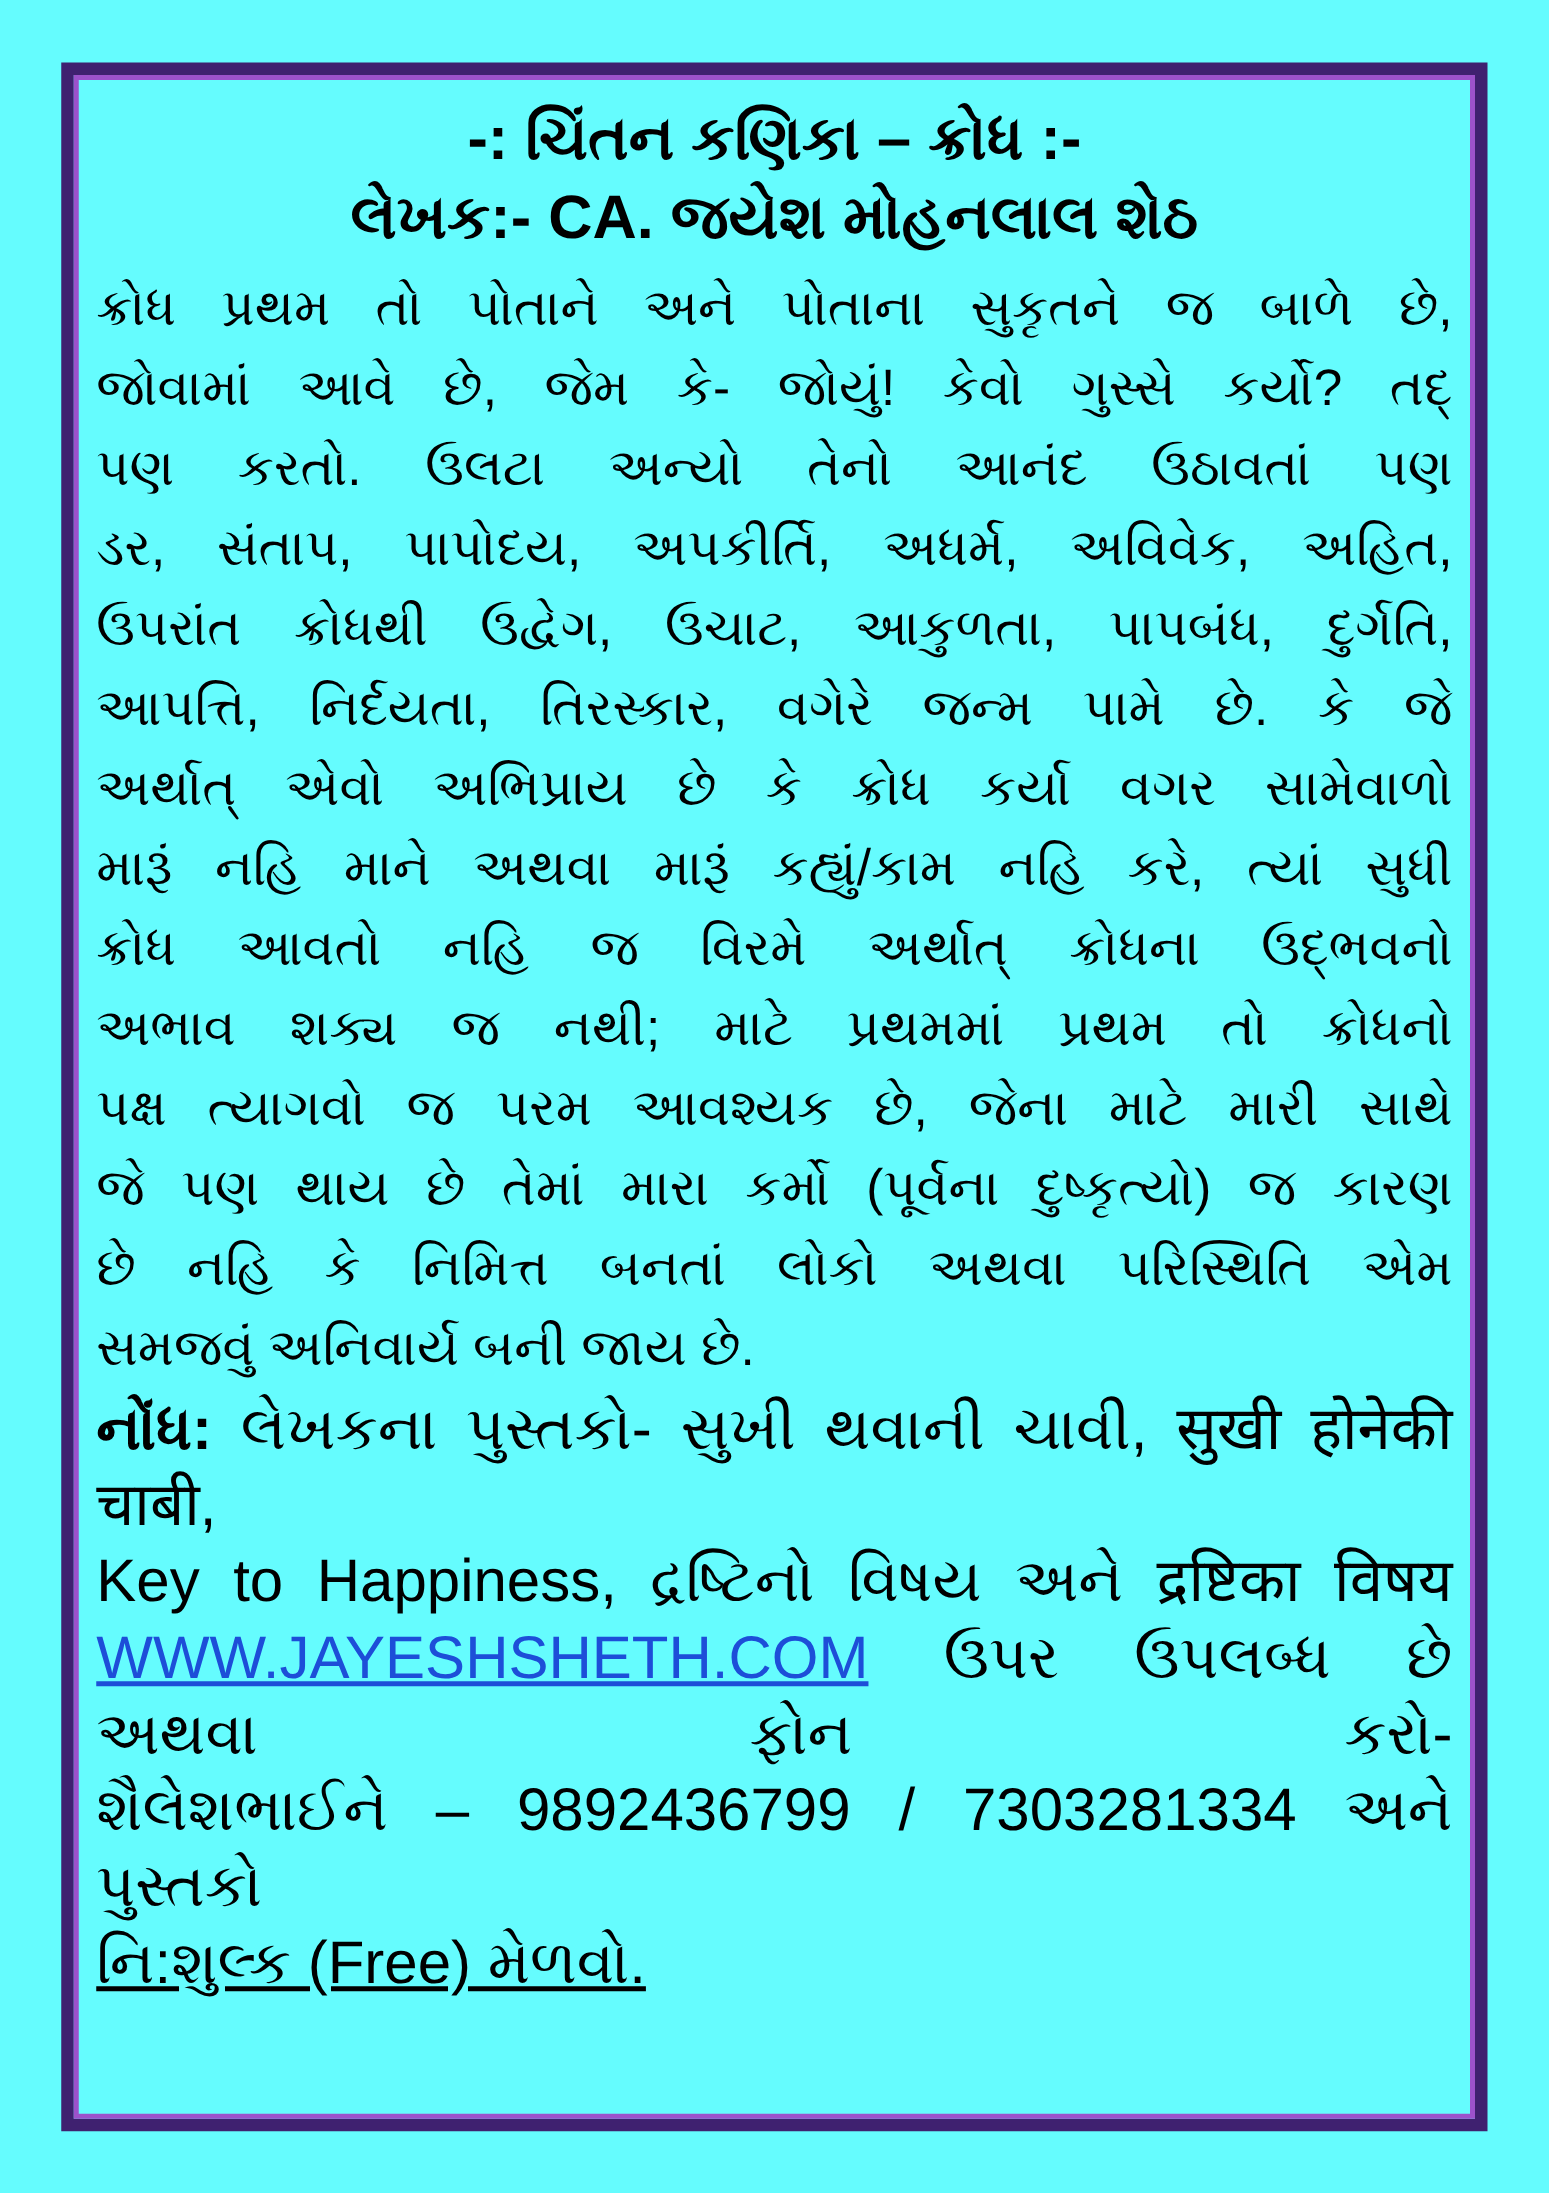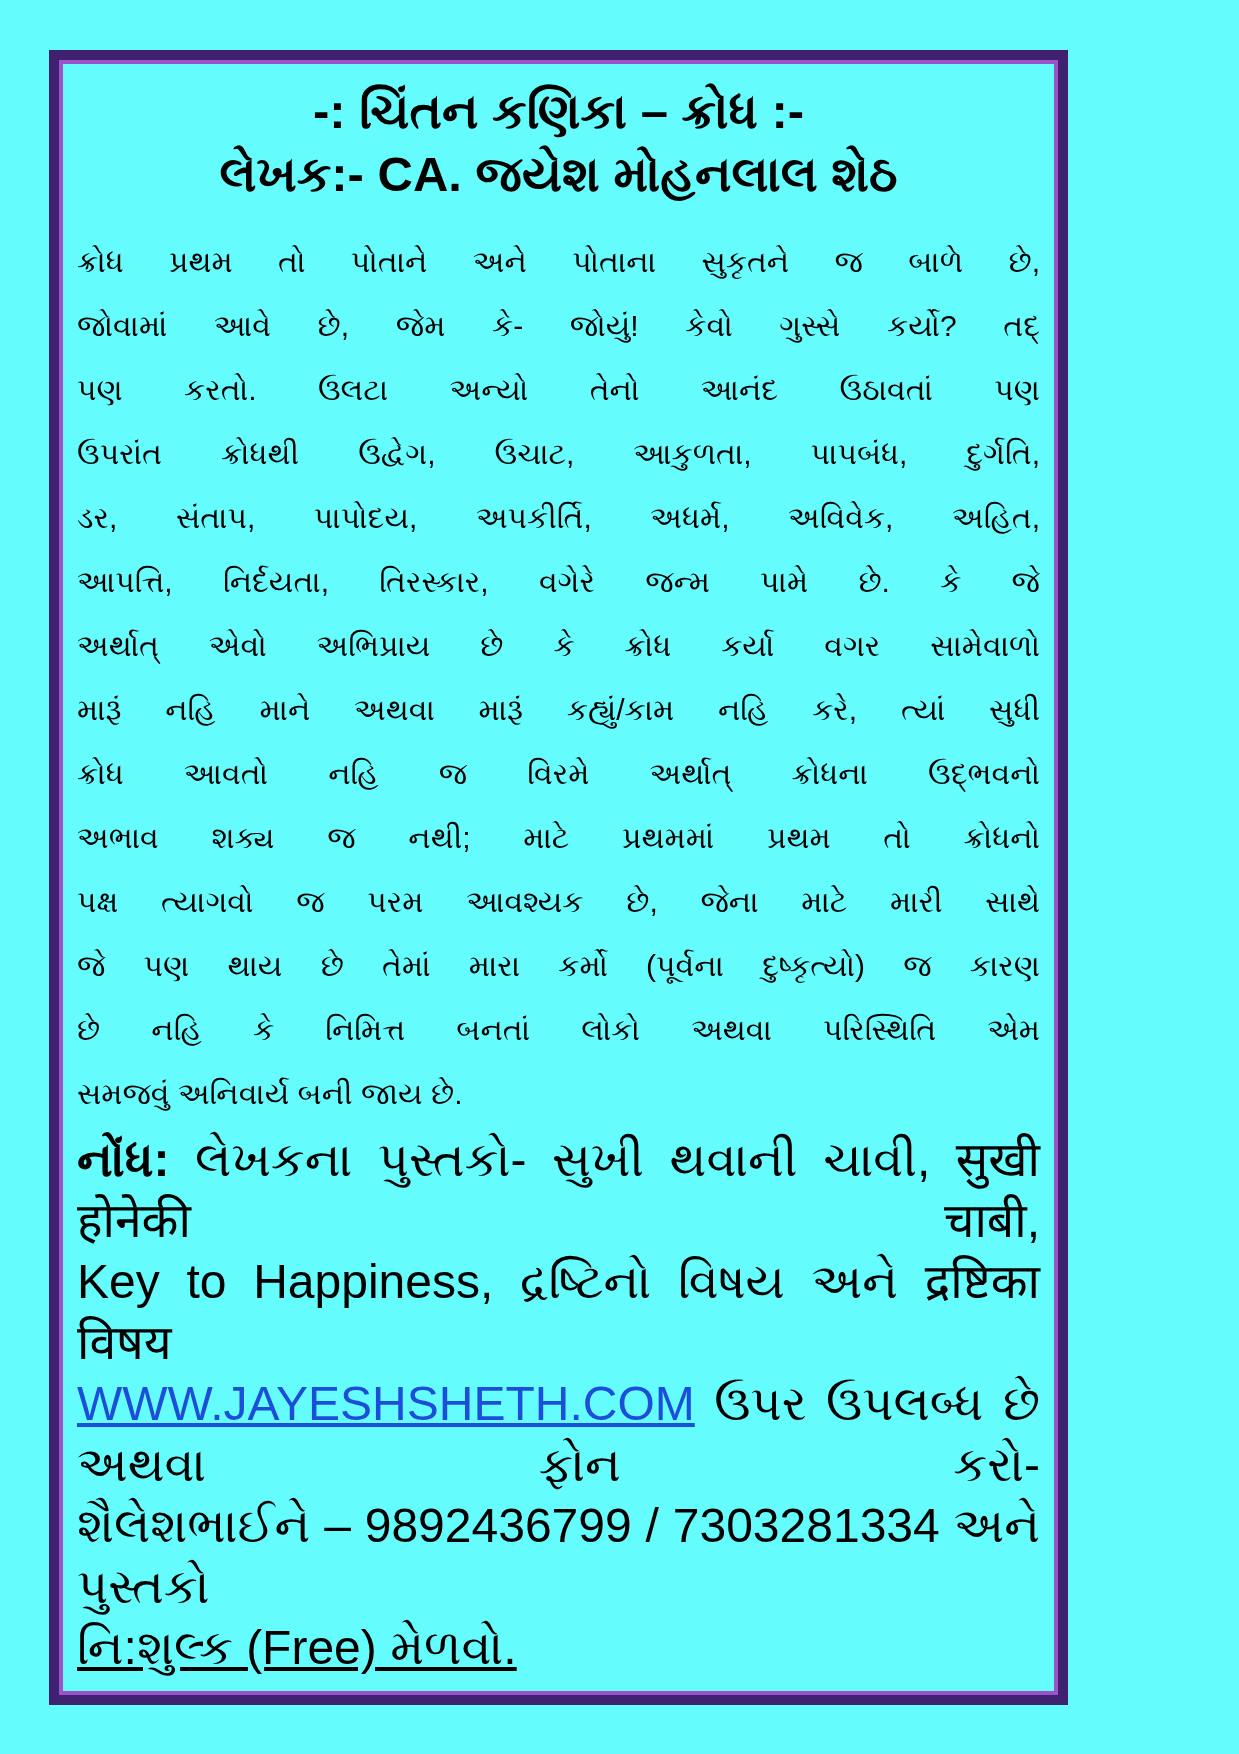--- a/index.html
+++ b/index.html
@@ -11,21 +11,21 @@
     height: 1754px;
     position: relative;
     background: #65FCFE;
     font-family: "Liberation Sans", sans-serif;
     color: #000000;
   }
   .frame {
     position: absolute;
     left: 49px;
     top: 50px;
-    width: 1019px;
+    width: 1141px;
     height: 1655px;
     box-sizing: border-box;
     border: 10px solid #3F2170;
   }
   .frame-inner {
     width: 100%;
     height: 100%;
     box-sizing: border-box;
     border: 4px solid #9C52CB;
     padding: 12px 14px 0 14px;
@@ -34,22 +34,22 @@
   .page-title, .author-line {
     text-align: center;
     font-weight: bold;
     font-size: 49px;
     line-height: 63px;
     margin: 0;
     white-space: nowrap;
   }
   .page-title { margin-top: 4px; }
   .body-text {
-    margin-top: 24px;
-    font-size: 30px;
+    margin-top: 8px;
+    font-size: 41px;
     line-height: 64px;
   }
   .bline {
     text-align: justify;
     text-align-last: justify;
   }
   .bline.last {
     text-align-last: left;
   }
   .note-text {
@@ -75,22 +75,22 @@
 <body>
 
 <div class="frame">
   <div class="frame-inner">
     <div class="page-title">-: ચિંતન કણિકા – ક્રોધ :-</div>
     <div class="author-line">લેખક:- CA. જયેશ મોહનલાલ શેઠ</div>
     <div class="body-text">
         <div class="bline">ક્રોધ પ્રથમ તો પોતાને અને પોતાના સુકૃતને જ બાળે છે,</div>
         <div class="bline">જોવામાં આવે છે, જેમ કે- જોયું! કેવો ગુસ્સે કર્યો? તદ્</div>
         <div class="bline">પણ કરતો. ઉલટા અન્યો તેનો આનંદ ઉઠાવતાં પણ</div>
+        <div class="bline">ડર, સંતાપ, પાપોદય, અપકીર્તિ, અધર્મ, અવિવેક, અહિત,</div>
         <div class="bline">ઉપરાંત ક્રોધથી ઉદ્વેગ, ઉચાટ, આકુળતા, પાપબંધ, દુર્ગતિ,</div>
-        <div class="bline">ડર, સંતાપ, પાપોદય, અપકીર્તિ, અધર્મ, અવિવેક, અહિત,</div>
         <div class="bline">આપત્તિ, નિર્દયતા, તિરસ્કાર, વગેરે જન્મ પામે છે. કે જે</div>
         <div class="bline">અર્થાત્ એવો અભિપ્રાય છે કે ક્રોધ કર્યા વગર સામેવાળો</div>
         <div class="bline">મારૂં નહિ માને અથવા મારૂં કહ્યું/કામ નહિ કરે, ત્યાં સુધી</div>
         <div class="bline">ક્રોધ આવતો નહિ જ વિરમે અર્થાત્ ક્રોધના ઉદ્ભવનો</div>
         <div class="bline">અભાવ શક્ય જ નથી; માટે પ્રથમમાં પ્રથમ તો ક્રોધનો</div>
         <div class="bline">પક્ષ ત્યાગવો જ પરમ આવશ્યક છે, જેના માટે મારી સાથે</div>
         <div class="bline">જે પણ થાય છે તેમાં મારા કર્મો (પૂર્વના દુષ્કૃત્યો) જ કારણ</div>
         <div class="bline">છે નહિ કે નિમિત્ત બનતાં લોકો અથવા પરિસ્થિતિ એમ</div>
         <div class="bline last">સમજવું અનિવાર્ય બની જાય છે.</div>
       </div>

